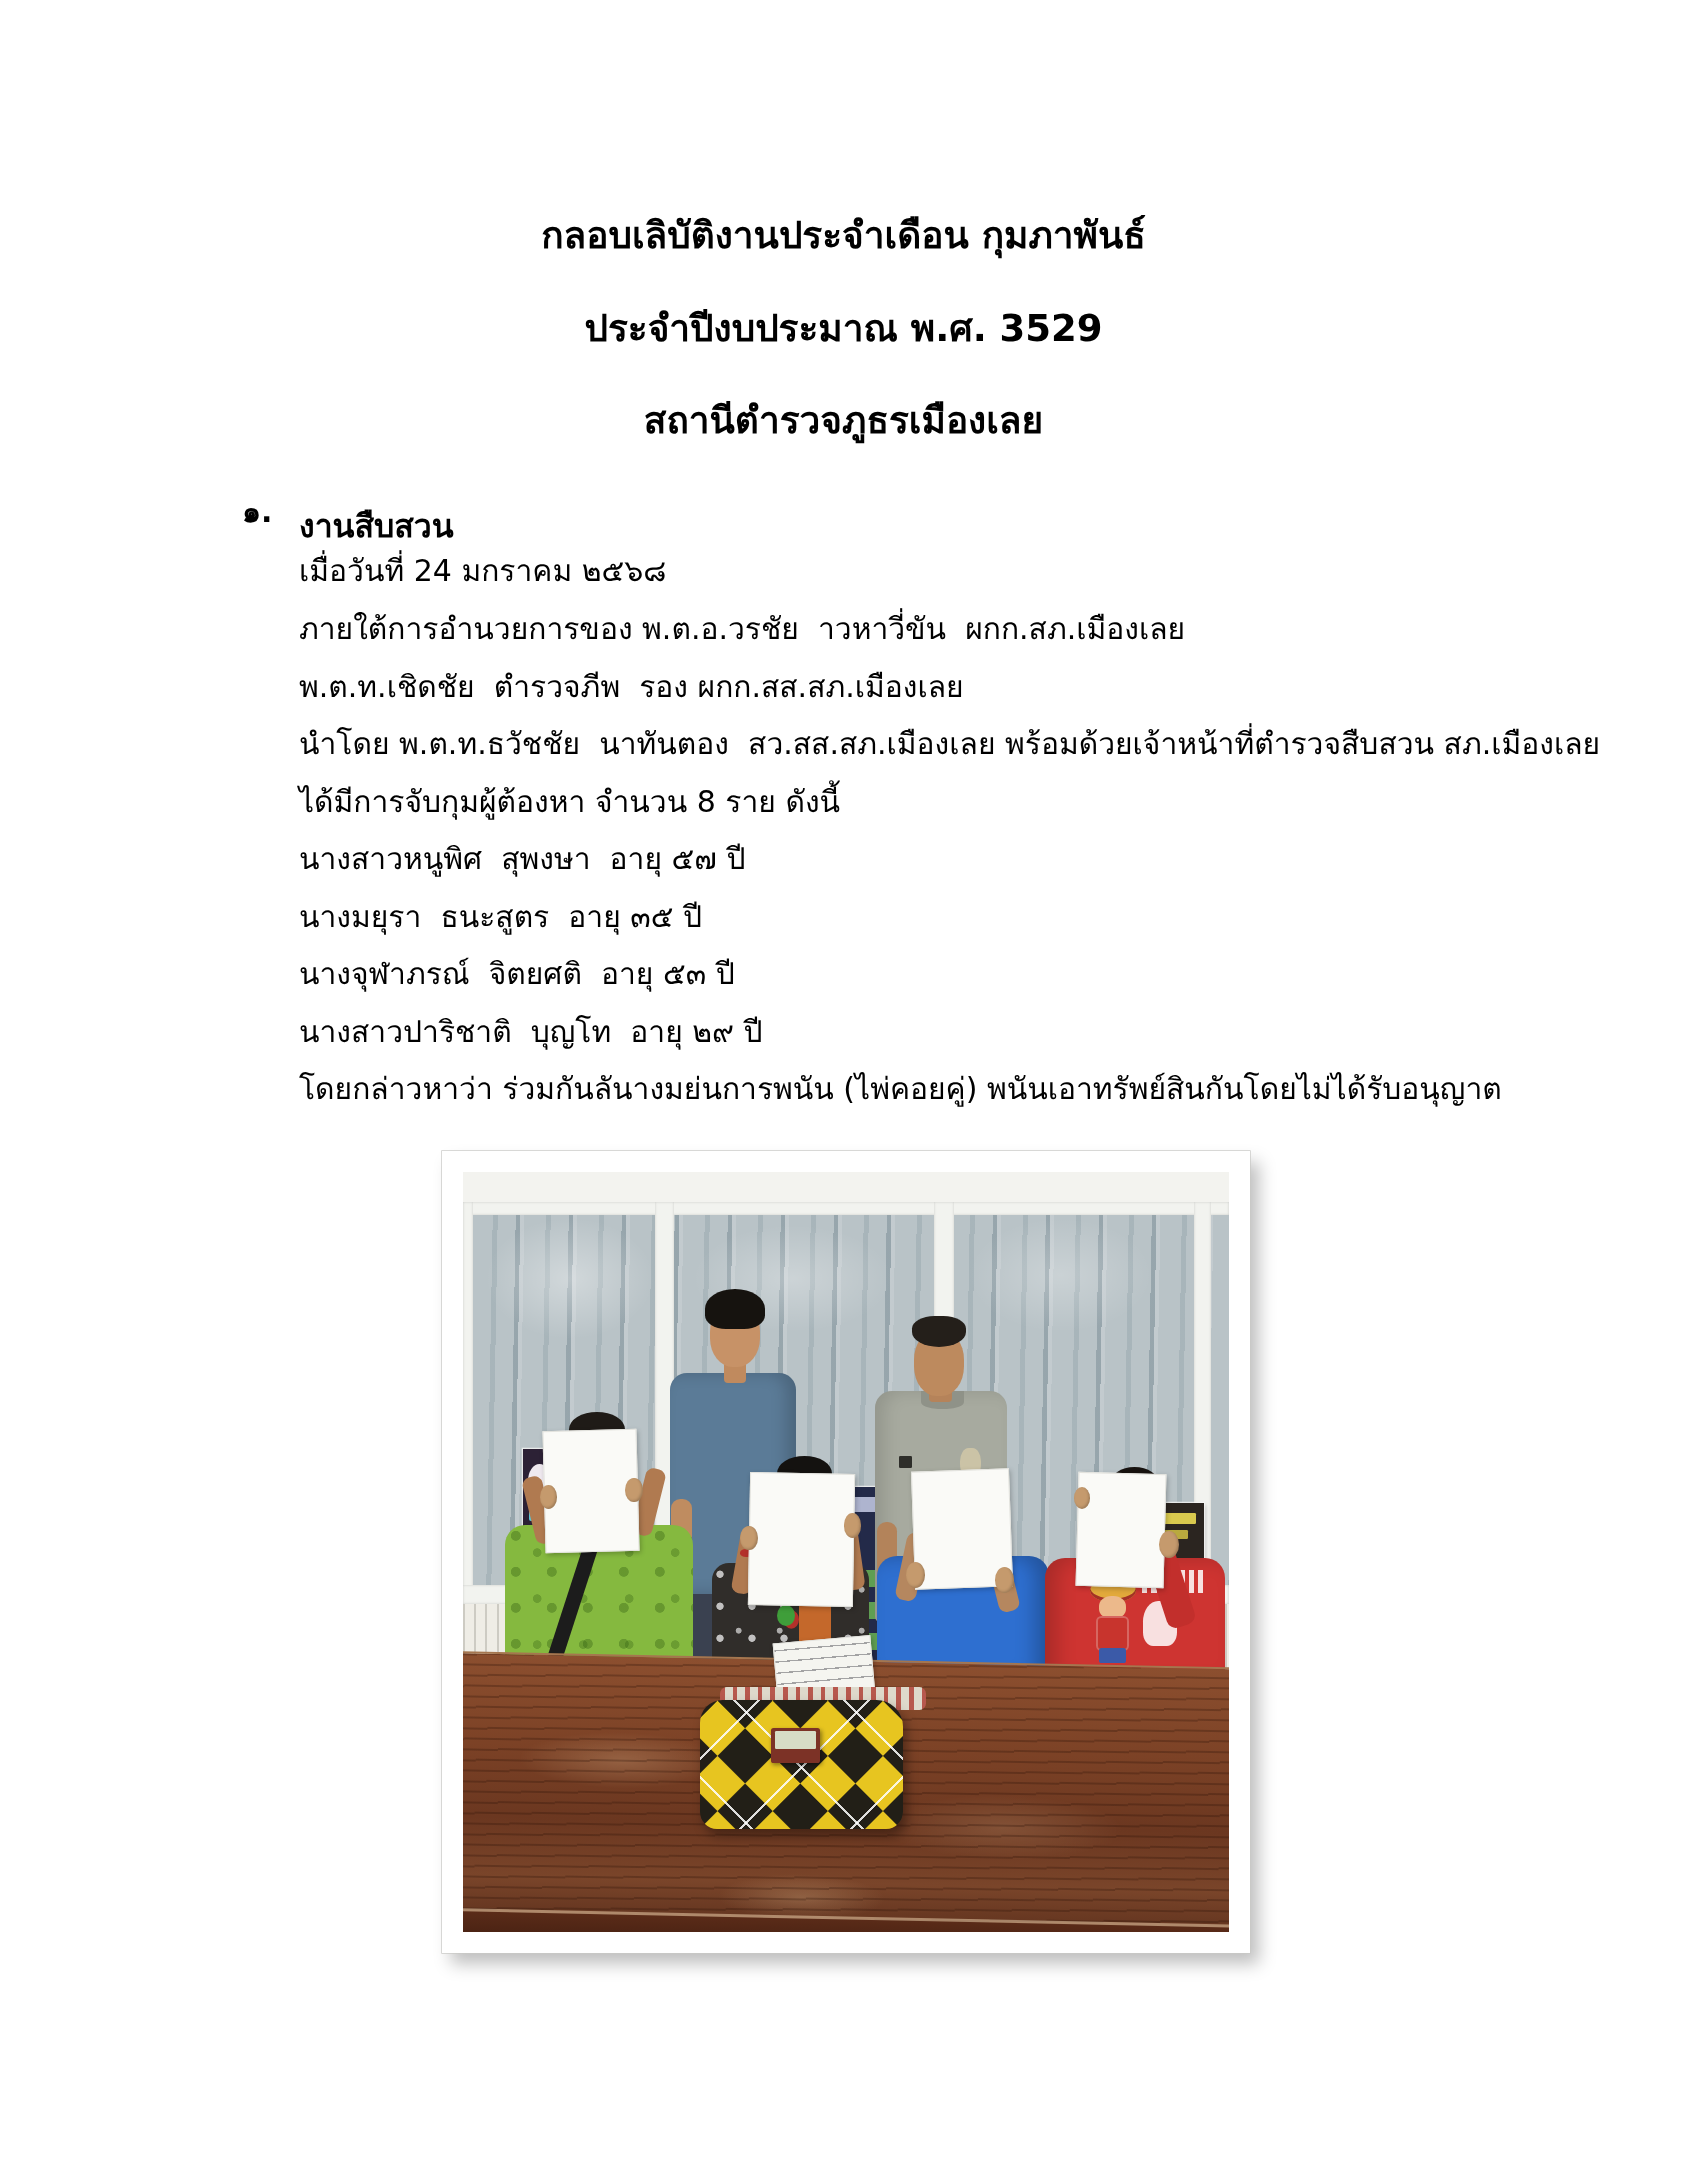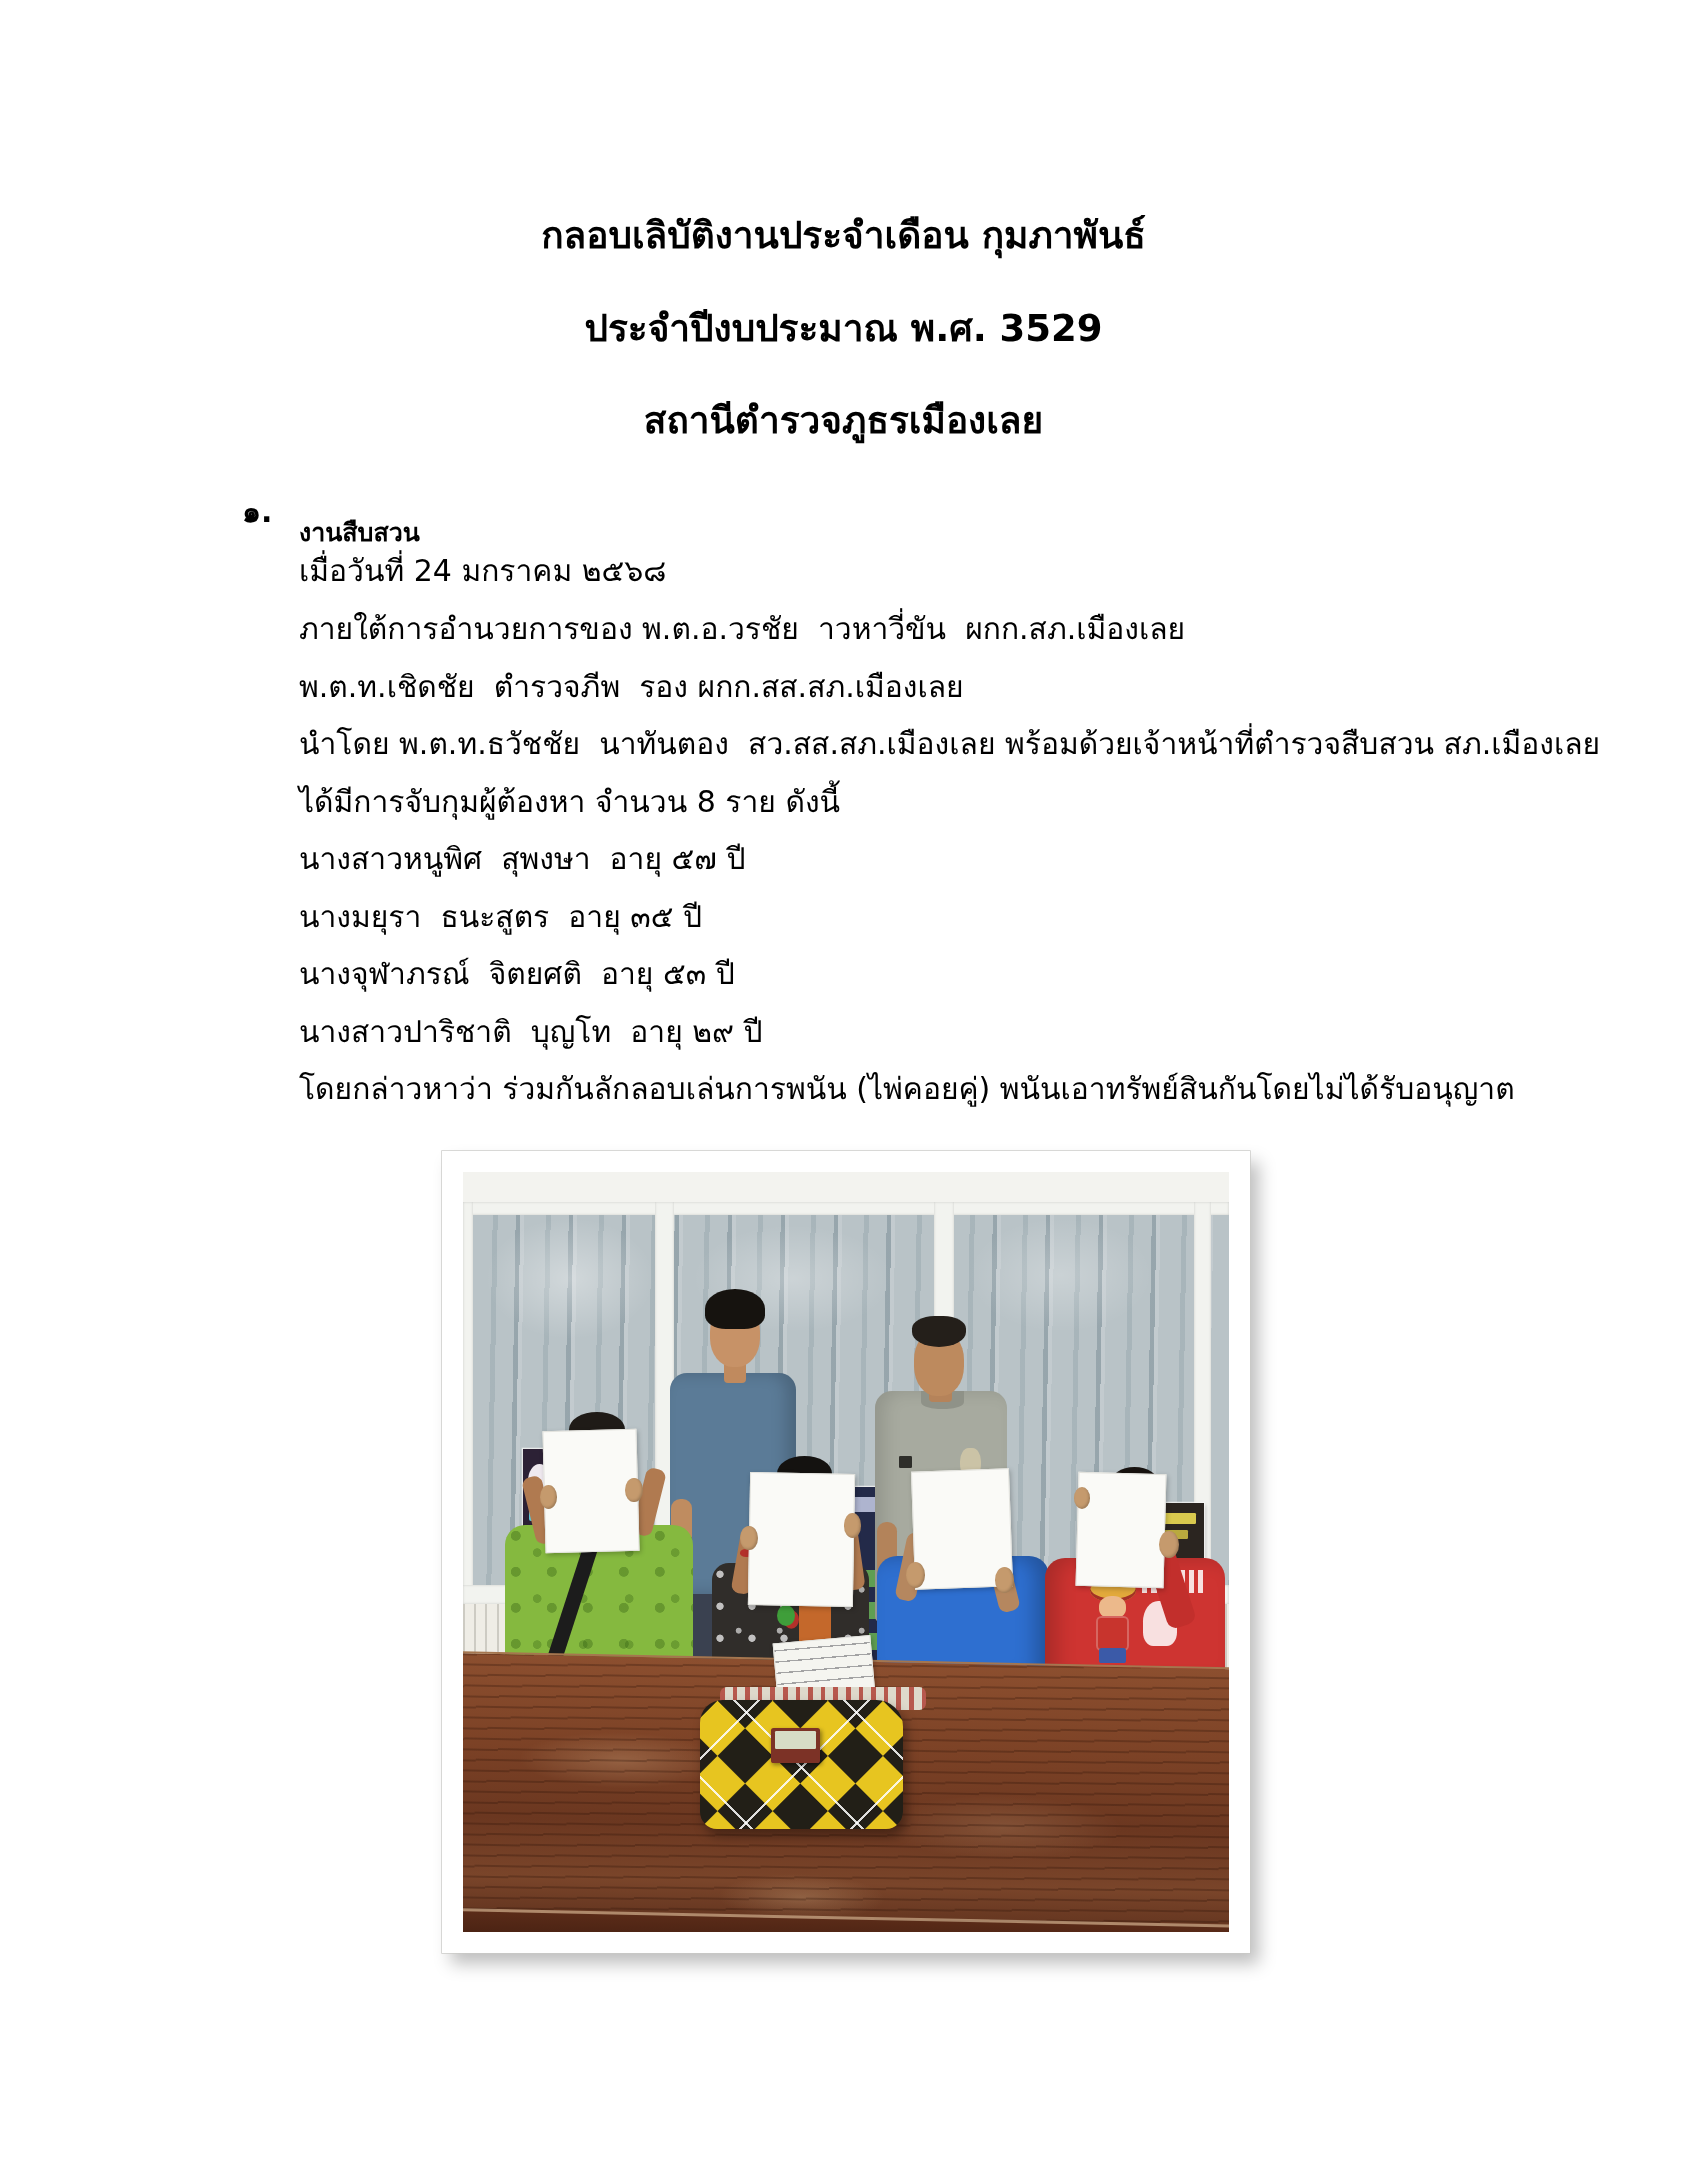--- a/index.html
+++ b/index.html
@@ -40,32 +40,32 @@
              letter-spacing:0.7px;display:flex;align-items:center;justify-content:center;}
 </style>
 </head>
 <body>
 
 <div class="t title" style="top:209px">กลอบเลิบัติงานประจำเดือน กุมภาพันธ์</div>
 <div class="t title" style="top:302px">ประจำปีงบประมาณ พ.ศ. 3529</div>
 <div class="t title" style="top:394px">สถานีตำรวจภูธรเมืองเลย</div>
 
 <div class="t bold" style="top:488px;left:242px;font-size:30px">๑.</div>
-<div class="t bold" style="top:512px;left:299px;font-size:25px">งานสืบสวน</div>
+<div class="t bold" style="top:500px;left:299px;font-size:32px">งานสืบสวน</div>
 
 <div class="t body-line" style="top:550px">เมื่อวันที่ 24 มกราคม ๒๕๖๘</div>
 <div class="t body-line" style="top:608px">ภายใต้การอำนวยการของ พ.ต.อ.วรชัย  าวหาวี่ขัน  ผกก.สภ.เมืองเลย</div>
 <div class="t body-line" style="top:666px">พ.ต.ท.เชิดชัย  ตำรวจภีพ  รอง ผกก.สส.สภ.เมืองเลย</div>
 <div class="t body-line" style="top:723px">นำโดย พ.ต.ท.ธวัชชัย  นาทันตอง  สว.สส.สภ.เมืองเลย พร้อมด้วยเจ้าหน้าที่ตำรวจสืบสวน สภ.เมืองเลย</div>
 <div class="t body-line" style="top:781px">ได้มีการจับกุมผู้ต้องหา จำนวน 8 ราย ดังนี้</div>
 <div class="t body-line" style="top:838px">นางสาวหนูพิศ  สุพงษา  อายุ ๕๗ ปี</div>
 <div class="t body-line" style="top:896px">นางมยุรา  ธนะสูตร  อายุ ๓๕ ปี</div>
 <div class="t body-line" style="top:953px">นางจุฬาภรณ์  จิตยศติ  อายุ ๕๓ ปี</div>
 <div class="t body-line" style="top:1011px">นางสาวปาริชาติ  บุญโท  อายุ ๒๙ ปี</div>
-<div class="t body-line" style="top:1068px">โดยกล่าวหาว่า ร่วมกันลักลอบเล่นการพนัน (ไพ่คอยคู่) พนันเอาทรัพย์สินกันโดยไม่ได้รับอนุญาต</div>
+<div class="t body-line" style="top:1068px">โดยกล่าวหาว่า ร่วมกันลันางมย่นการพนัน (ไพ่คอยคู่) พนันเอาทรัพย์สินกันโดยไม่ได้รับอนุญาต</div>
 
 <div class="photo-frame">
  <div class="photo">
 
   <div class="abs curtain" style="left:0;top:3.8%;width:100%;height:53.2%;"></div>
   <div class="abs glare" style="left:3%;top:6%;width:22%;height:16%;opacity:.7"></div>
   <div class="abs glare" style="left:30%;top:7%;width:26%;height:14%;opacity:.55"></div>
   <div class="abs glare" style="left:66%;top:6%;width:24%;height:15%;opacity:.5"></div>
 
   <div class="abs" style="left:0;top:0;width:100%;height:3.9%;background:#f3f3ef;border-bottom:1.3px solid #d8d8d2;"></div>

